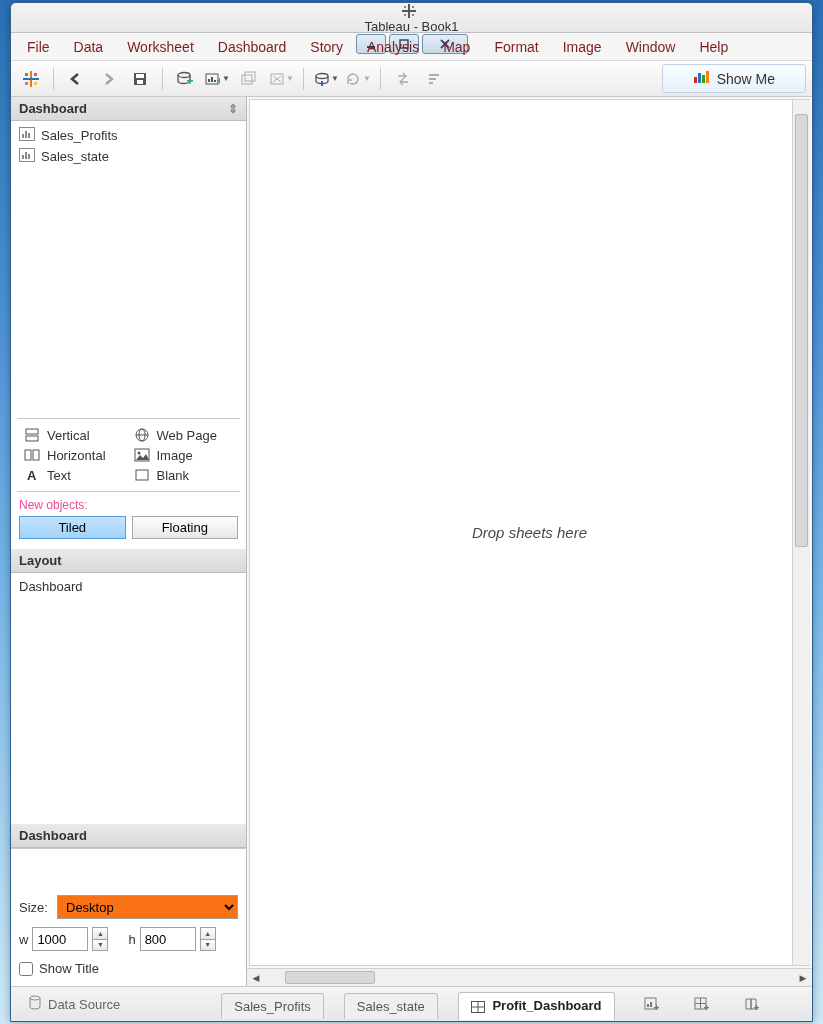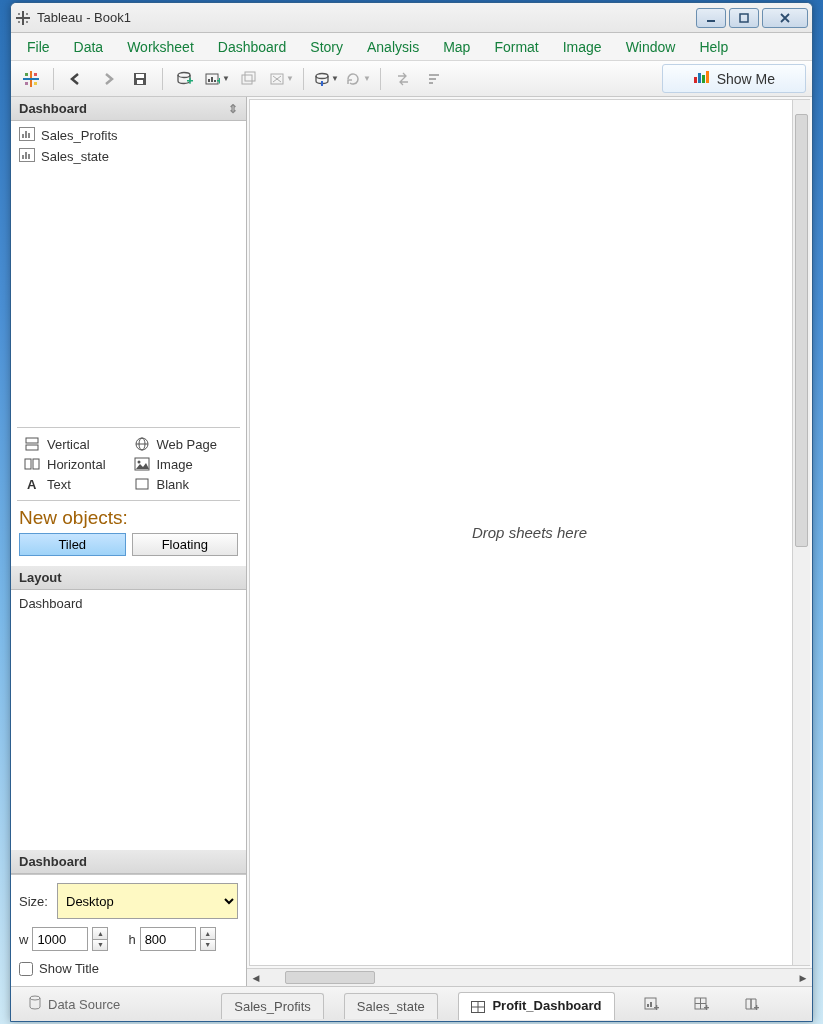--- a/index.html
+++ b/index.html
@@ -1,30 +1,30 @@
 <!DOCTYPE html>
 <html><head>
 <meta charset="utf-8">
 <style>
 * { box-sizing: border-box; margin: 0; padding: 0; font-family: "Segoe UI", Tahoma, sans-serif; }
 body { width: 823px; height: 1024px; background: linear-gradient(180deg, #2a6fb5 0%, #4a8fd4 30%, #7ab8e8 60%, #cde8f5 100%); overflow: hidden; }
 
 
 .window { position: absolute; left: 10px; top: 2px; width: 803px; height: 1020px; border: 1px solid #2d5f8f; background: #fff; box-shadow: 0 0 8px rgba(0,0,0,0.3); border-radius: 6px 6px 0 0; }
-.titlebar { height: 30px; background: linear-gradient(180deg, #f3f3f3 0%, #e8e8e8 100%); display: flex; align-items: center; padding: 0 4px; border-bottom: 1px solid #c0c0c0; border-radius: 6px 6px 0 0; }
+.titlebar { height: 30px; background: linear-gradient(180deg, #f3f3f3 0%, #e8e8e8 100%); display: flex; align-items: center; padding: 0 4px; border-bottom: 1px solid #c0c0c0; border-radius: 6px 6px 0 0; flex-direction: column; }
 .titlebar-icon { width: 16px; height: 16px; margin-right: 6px; display: inline-block; }
 .titlebar-icon svg { width: 16px; height: 16px; }
 .titlebar-text { font-size: 13px; color: #333; flex: 1; }
 .win-controls { display: flex; gap: 3px; }
 .win-btn { width: 30px; height: 20px; background: linear-gradient(180deg, #e5edf6 0%, #c9d8e9 100%); border: 1px solid #6b8fb0; border-radius: 3px; display: flex; align-items: center; justify-content: center; color: #2d4d6f; font-weight: bold; cursor: pointer; }
 .win-btn.close { width: 46px; }
 
 
 .menubar { height: 28px; background: #f5f5f5; display: flex; align-items: center; padding: 0 4px; border-bottom: 1px solid #d8d8d8; }
-.menu-item { padding: 4px 12px; font-size: 14px; color: #15803d; cursor: pointer; }
+.menu-item { padding: 4px 12px; font-size: 14px; color: #7f1d1d; cursor: pointer; }
 
 
 .toolbar { height: 36px; background: linear-gradient(180deg, #fdfdfd 0%, #ececec 100%); border-bottom: 1px solid #c8c8c8; display: flex; align-items: center; padding: 0 6px; gap: 4px; }
 .tb-btn { width: 28px; height: 28px; display: flex; align-items: center; justify-content: center; border: 1px solid transparent; border-radius: 3px; cursor: pointer; color: #555; }
 .tb-sep { width: 1px; height: 22px; background: #c8c8c8; margin: 0 4px; }
 .tb-btn.disabled { opacity: 0.45; }
 .showme { margin-left: auto; padding: 4px 30px; border: 1px solid #bfd2e6; background: linear-gradient(180deg,#fafdff,#e7f1fb); border-radius: 3px; display: flex; align-items: center; gap: 8px; font-size: 14px; color: #333; cursor: pointer; }
 .showme-icon svg { width: 16px; height: 16px; }
 
 
@@ -38,31 +38,31 @@
 .sheet-item { display: flex; align-items: center; padding: 2px 8px; font-size: 13px; color: #333; cursor: pointer; gap: 6px; }
 .sheet-icon svg { width: 16px; height: 14px; }
 
 .objects-section { border-top: 1px solid #c8c8c8; border-bottom: 1px solid #c8c8c8; margin: 8px 6px 0 6px; padding: 6px 2px; }
 .obj-row { display: flex; }
 .obj-cell { width: 50%; display: flex; align-items: center; gap: 6px; padding: 2px 4px; font-size: 13px; color: #333; cursor: pointer; overflow: hidden; white-space: nowrap; }
 .obj-icon { width: 18px; height: 16px; flex-shrink: 0; display: flex; align-items: center; justify-content: center; }
 .obj-icon svg { width: 16px; height: 14px; }
 
 .new-objects { padding: 6px 8px 10px 8px; }
-.new-objects-label { font-size: 19px; color: #a16207; margin-bottom: 4px; }
+.new-objects-label { font-size: 12px; color: #ec4899; margin-bottom: 4px; }
 .toggle-row { display: flex; gap: 6px; }
 .toggle-btn { flex: 1; padding: 3px 0; font-size: 13px; border: 1px solid #a7a7a7; background: linear-gradient(180deg,#fdfdfd,#e8e8e8); text-align: center; cursor: pointer; }
 .toggle-btn.active { background: linear-gradient(180deg,#c5e4ff,#9fd3f8); border-color: #5a9bd4; }
 
 .layout-body { padding: 6px 8px; font-size: 13px; color: #333; flex: 1; }
 
 .size-section { border-top: 1px solid #c8c8c8; padding: 8px 8px 10px 8px; }
-.size-row { display: flex; align-items: center; gap: 6px; margin-bottom: 8px; }
+.size-row { display: flex; align-items: center; gap: 6px; margin-bottom: 8px; margin-top: 38px; }
 .size-label { font-size: 13px; color: #333; width: 32px; }
-.size-select { flex: 1; height: 36px; border: 1px solid #a0a0a0; font-size: 13px; padding: 0 4px; background: #fef9c3; }
+.size-select { flex: 1; height: 24px; border: 1px solid #a0a0a0; font-size: 13px; padding: 0 4px; background: #f97316; }
 .dim-row { display: flex; gap: 20px; margin-bottom: 10px; }
 .dim-group { display: flex; align-items: center; gap: 4px; }
 .dim-label { font-size: 13px; color: #333; }
 .dim-input { width: 56px; height: 24px; border: 1px solid #a0a0a0; font-size: 13px; padding: 0 4px; }
 .spinner { width: 16px; height: 24px; border: 1px solid #a0a0a0; display: flex; flex-direction: column; }
 .spinner div { flex:1; display:flex; align-items:center; justify-content:center; font-size:7px; color:#555; background: linear-gradient(180deg,#fdfdfd,#e8e8e8); cursor:pointer; }
 .spinner div:first-child { border-bottom:1px solid #a0a0a0; }
 .check-row { display: flex; align-items: center; gap: 6px; font-size: 13px; color: #333; }
 .check-row input { width: 14px; height: 14px; }
 

